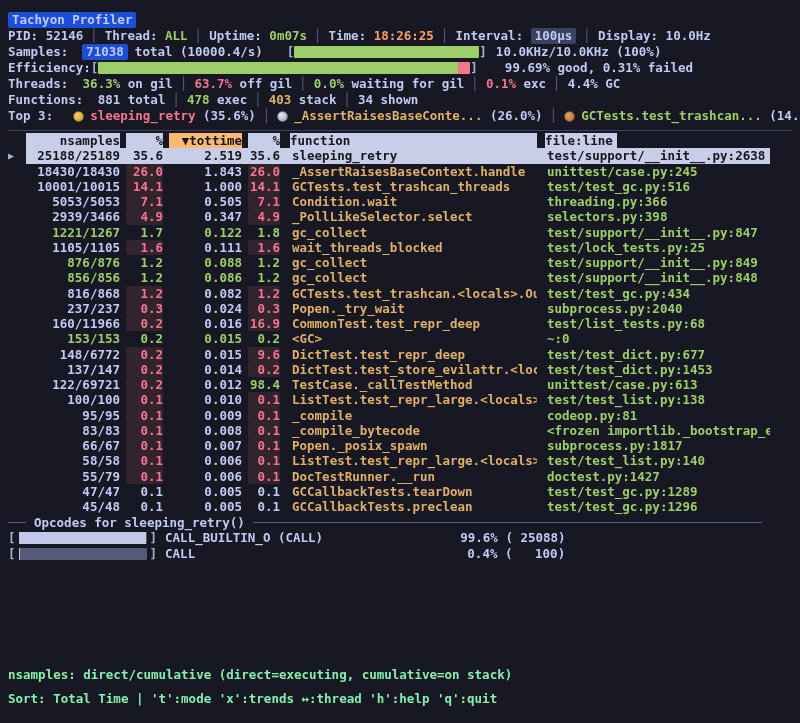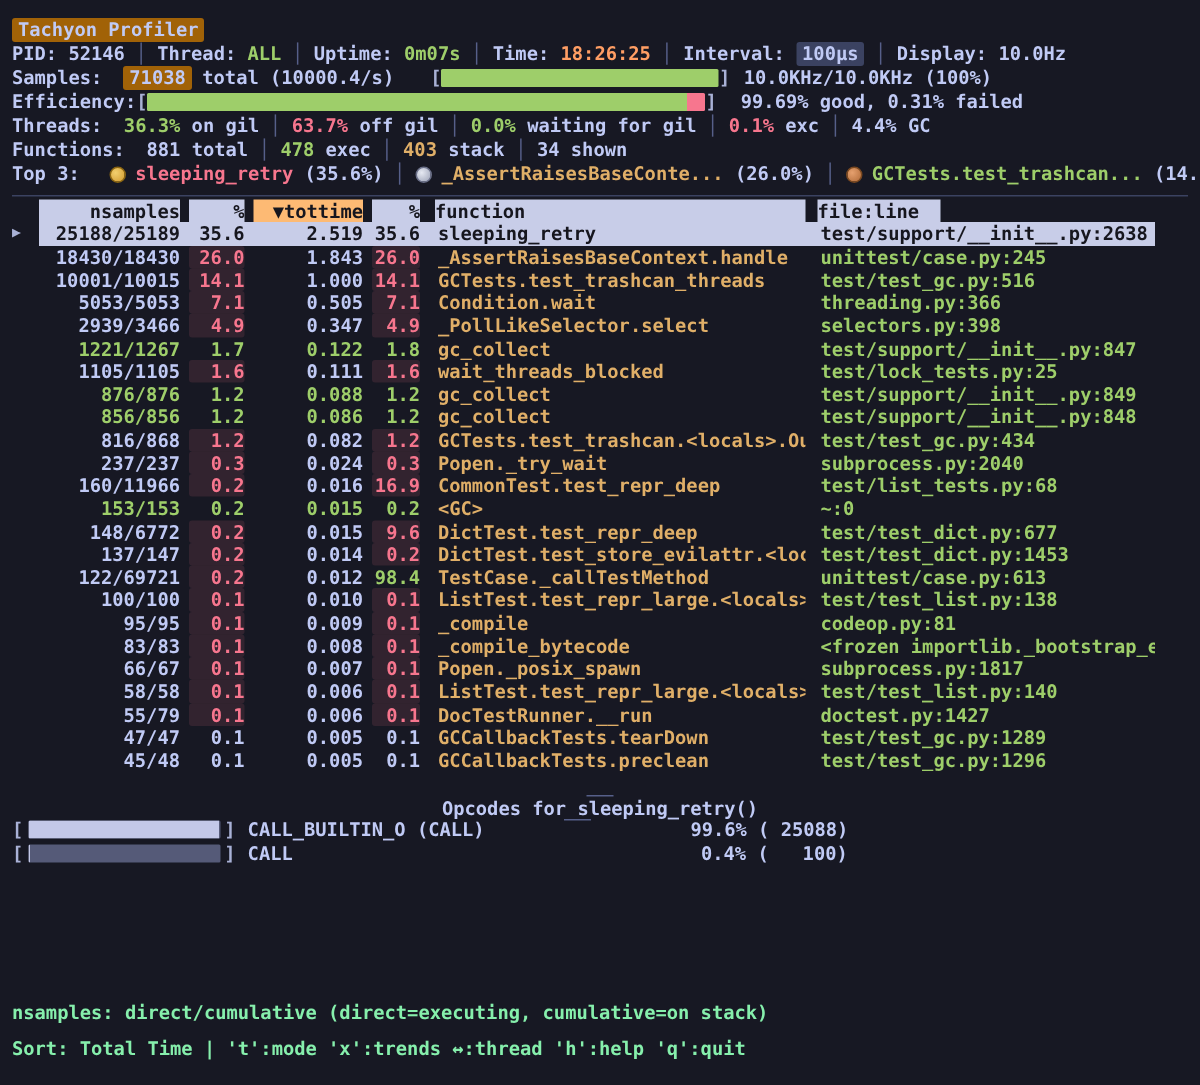--- a/index.html
+++ b/index.html
@@ -17,21 +17,21 @@
 
   
   .fg   { color:#c0caf5; }
   .grn  { color:#9ece6a;text-align:center; }
   .red  { color:#f7768e; }
   .org  { color:#ff9e64; }
   .yel  { color:#e0af68; }
 
   .line { line-height:16px; height:16px; white-space:pre; display:flex; align-items:center; }
 
-  .chip-subtle { background:#a16207; padding:0 4px; border-radius:2px; }
+  .chip-subtle { background:#1d4ed8; padding:0 4px; border-radius:2px; }
   .chip-gray   { background:#3b4261; padding:0 4px; border-radius:2px; }
 
   .sep { color:#565f89; margin:0 7px; }
 
   
   .bar {
     display:inline-block; height:12px; vertical-align:middle;
     background:#9ece6a; border-radius:1px;
   }
   .bar.eff { background:linear-gradient(to right,#9ece6a 0 96.8%,#f7768e 96.8% 100%); }
@@ -65,21 +65,21 @@
   .fl  { color:#9ece6a; padding-left:2px; }
 
   .thead .cell { background:#c8cde8; color:#16161e; }
   .thead .h-tt { background:#fdba74; }
   .thead .gap  { background:transparent; }
 
   .trow.sel .cells { background:#c8cde8; }
   .trow.sel .cell, .trow.sel .fn, .trow.sel .fl { color:#16161e; background:transparent; }
 
   
-  .opdiv { display:flex; align-items:center; height:15px; margin-top:16px;flex-direction:column; }
+  .opdiv { display:flex; align-items:center; height:15px; margin-top:1px; }
   .opdiv .dash { border-top:1px solid #565f89; width:18px; flex:none; }
   .opdiv .dash.long { flex:1; margin-right:30px; }
   .opdiv .optitle { padding:0 8px; color:#c0caf5; }
   .oprow { display:flex; align-items:center; height:16px; line-height:16px; white-space:pre; }
   .opbar { width:128px; height:12px; background:#555a78; border-radius:1px; display:inline-block; margin:0 3px; position:relative; overflow:hidden; }
   .opbar .fill { position:absolute; left:0; top:0; bottom:0; background:#c3c8e8; }
   .opname { margin-left:8px; }
   .oppct { display:inline-block; width:150px; text-align:right; white-space:pre; }
 
   
@@ -105,21 +105,21 @@
     <span class="bar" id="samples-bar" style="width:185px"></span>
     <span class="bracket">]</span>
     <span class="fg" style="margin-left:9px">10.0KHz/10.0KHz (100%)</span>
   </div>
 
   <div class="line">
     <span class="lbl fg">Efficiency:</span>
     <span class="bracket">[</span>
     <span class="bar eff" style="width:372px"></span>
     <span class="bracket">]</span>
-    <span class="fg" style="margin-left:16px">99.69% good, 0.31% failed</span>
+    <span class="fg" style="margin-left:27px">99.69% good, 0.31% failed</span>
   </div>
 
   <div class="line" id="threads-line"><span class="lbl fg">Threads:</span><span class="val-r grn" style="width: 52px;">36.3%</span><span class="fg"> on gil</span><span class="sep">│</span><span class="val-r red">63.7%</span><span class="fg"> off gil</span><span class="sep">│</span><span class="val-r grn">0.0%</span><span class="fg"> waiting for gil</span><span class="sep">│</span><span class="val-r red">0.1%</span><span class="fg"> exc</span><span class="sep">│</span><span class="val-r fg">4.4%</span><span class="fg"> GC</span></div>
 
   <div class="line" id="functions-line"><span class="lbl fg">Functions:</span><span class="val-r fg" style="width: 37px;">881</span><span class="fg"> total</span><span class="sep">│</span><span class="val-r grn">478</span><span class="fg"> exec</span><span class="sep">│</span><span class="val-r yel">403</span><span class="fg"> stack</span><span class="sep">│</span><span class="val-r fg">34</span><span class="fg"> shown</span></div>
 
   <div class="line" id="top3-line"><span class="lbl fg">Top 3:</span><span class="medal gold" style="margin-left: 20px;"></span><span class="red">sleeping_retry</span><span class="fg"> (35.6%)</span><span class="sep">│</span><span class="medal silver" style="margin-left: 0px;"></span><span class="yel">_AssertRaisesBaseConte...</span><span class="fg"> (26.0%)</span><span class="sep">│</span><span class="medal bronze" style="margin-left: 0px;"></span><span class="grn">GCTests.test_trashcan...</span><span class="fg"> (14.1%)</span></div>
 
   <div class="rule"></div>
 
@@ -130,21 +130,21 @@
           <span class="cell num">nsamples</span>
           <span class="gap"></span>
           <span class="cell num">%</span>
           <span class="gap"></span>
           <span class="cell num h-tt">▼tottime</span>
           <span class="gap"></span>
           <span class="cell num">%</span>
           <span class="gap"></span>
           <span class="cell fnh">function</span>
           <span class="gap"></span>
-          <span class="cell flh" style="justify-self: start; padding-right: 14px;">file:line</span>
+          <span class="cell flh" style="justify-self: start; padding-right: 4px;">file:line</span>
         </div>
       </div>
       <div class="trow sel">
         <span class="marker">▶</span>
         <div class="cells">
           <span class="cell num c-w">25188/25189</span>
           <span class="gap"></span>
           <span class="cell num c-w">35.6</span>
           <span class="gap"></span>
           <span class="cell num c-w">2.519</span>

